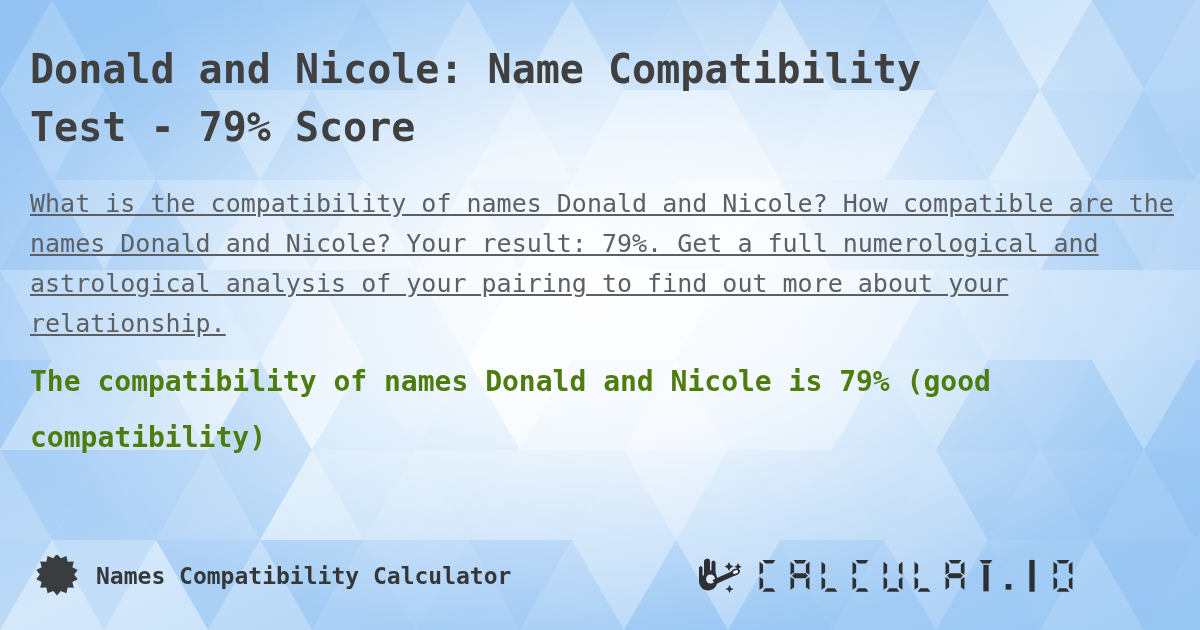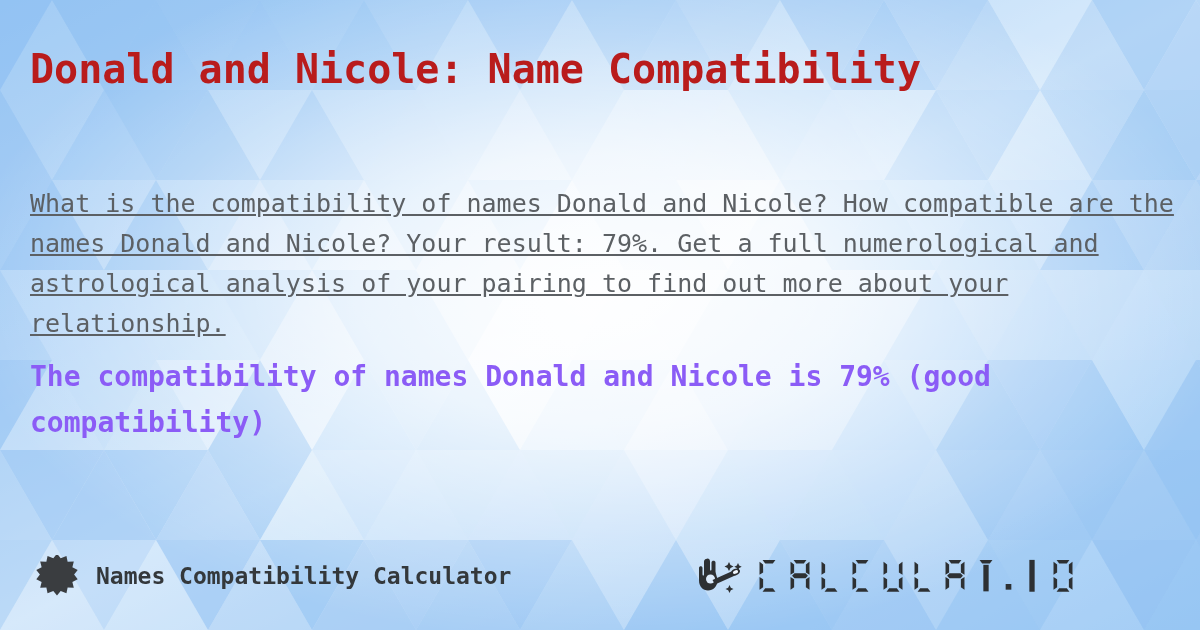--- a/index.html
+++ b/index.html
@@ -54,21 +54,21 @@
     position: absolute;
     left: 30px;
     top: 40px;
     width: 1140px;
     margin: 0;
     font-family: "DejaVu Sans Mono", "Liberation Mono", monospace;
     font-size: 40px;
     font-weight: bold;
     line-height: 58px;
     letter-spacing: 0px;
-    color: #b91c1c;
+    color: #404040;
     white-space: pre-wrap;
   }
 
   .lede {
     position: absolute;
     left: 30px;
     top: 184px;
     width: 1146px;
     margin: 0;
     font-family: "DejaVu Sans Mono", "Liberation Mono", monospace;
@@ -81,22 +81,22 @@
 
   .result {
     position: absolute;
     left: 30px;
     top: 354px;
     width: 1150px;
     margin: 0;
     font-family: "DejaVu Sans Mono", "Liberation Mono", monospace;
     font-size: 28px;
     font-weight: bold;
-    line-height: 46px;
-    color: #8b5cf6;
+    line-height: 56px;
+    color: #4d7c0f;
   }
 
   
   .footer {
     position: absolute;
     left: 0;
     top: 548px;
     width: 1104px;
     height: 60px;
   }
@@ -462,21 +462,21 @@
         <polygon points="1248.0,810.0 1300.0,720.0 1352.0,810.0" fill="#8ec0f2" fill-opacity="0.442"></polygon>
         <polygon points="1300.0,720.0 1352.0,810.0 1404.0,720.0" fill="#8ec0f2" fill-opacity="0.490"></polygon>
         <polygon points="1352.0,810.0 1404.0,720.0 1456.0,810.0" fill="#8ec0f2" fill-opacity="0.538"></polygon>
         <polygon points="1404.0,720.0 1456.0,810.0 1508.0,720.0" fill="#8ec0f2" fill-opacity="0.682"></polygon>
       </g>
   </svg>
   <div id="bgwash"></div>
 
   <div id="content">
 
-    <h1 class="title"><span>Donald and Nicole: Name Compatibility</span><br></h1>
+    <h1 class="title"><span>Donald and Nicole: Name Compatibility</span><br><span>Test - 79% Score</span></h1>
 
     <p class="lede">What is the compatibility of names Donald and Nicole? How compatible are the names Donald and Nicole? Your result: 79%. Get a full numerological and astrological analysis of your pairing to find out more about your relationship.</p>
 
     <p class="result">The compatibility of names Donald and Nicole is 79% (good compatibility)</p>
 
     <div class="footer">
 
       <div class="footer-left">
         <svg class="badge-icon" viewBox="0 0 100 100" aria-hidden="true">
           <polygon fill="#3a3d40" points="50,2 58.8,13.6 72.5,8.2 75.3,22.6 90,22.2 86.6,36.5 99.3,43.8 90.7,55.6 99.3,67.4 86.6,74.7 90,89 75.3,88.6 72.5,103 58.8,97.6 50,109.2 41.2,97.6 27.5,103 24.7,88.6 10,89 13.4,74.7 0.7,67.4 9.3,55.6 0.7,43.8 13.4,36.5 10,22.2 24.7,22.6 27.5,8.2 41.2,13.6" transform="translate(0,-5) scale(1,0.93)"></polygon>

